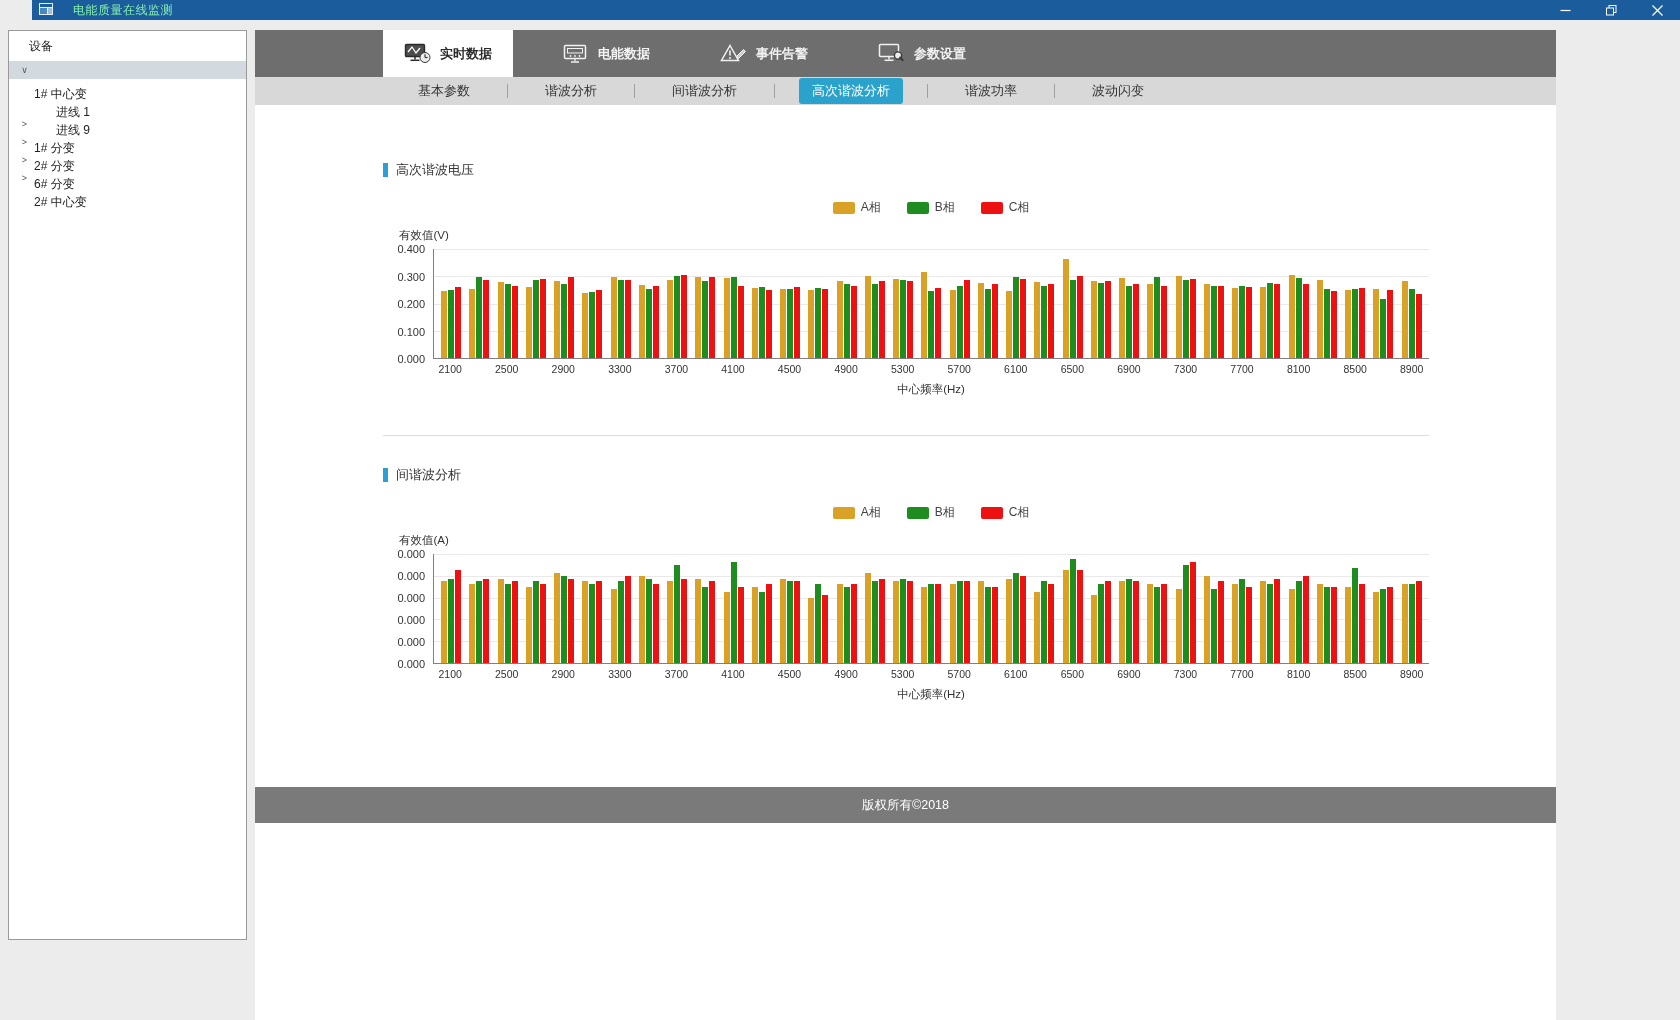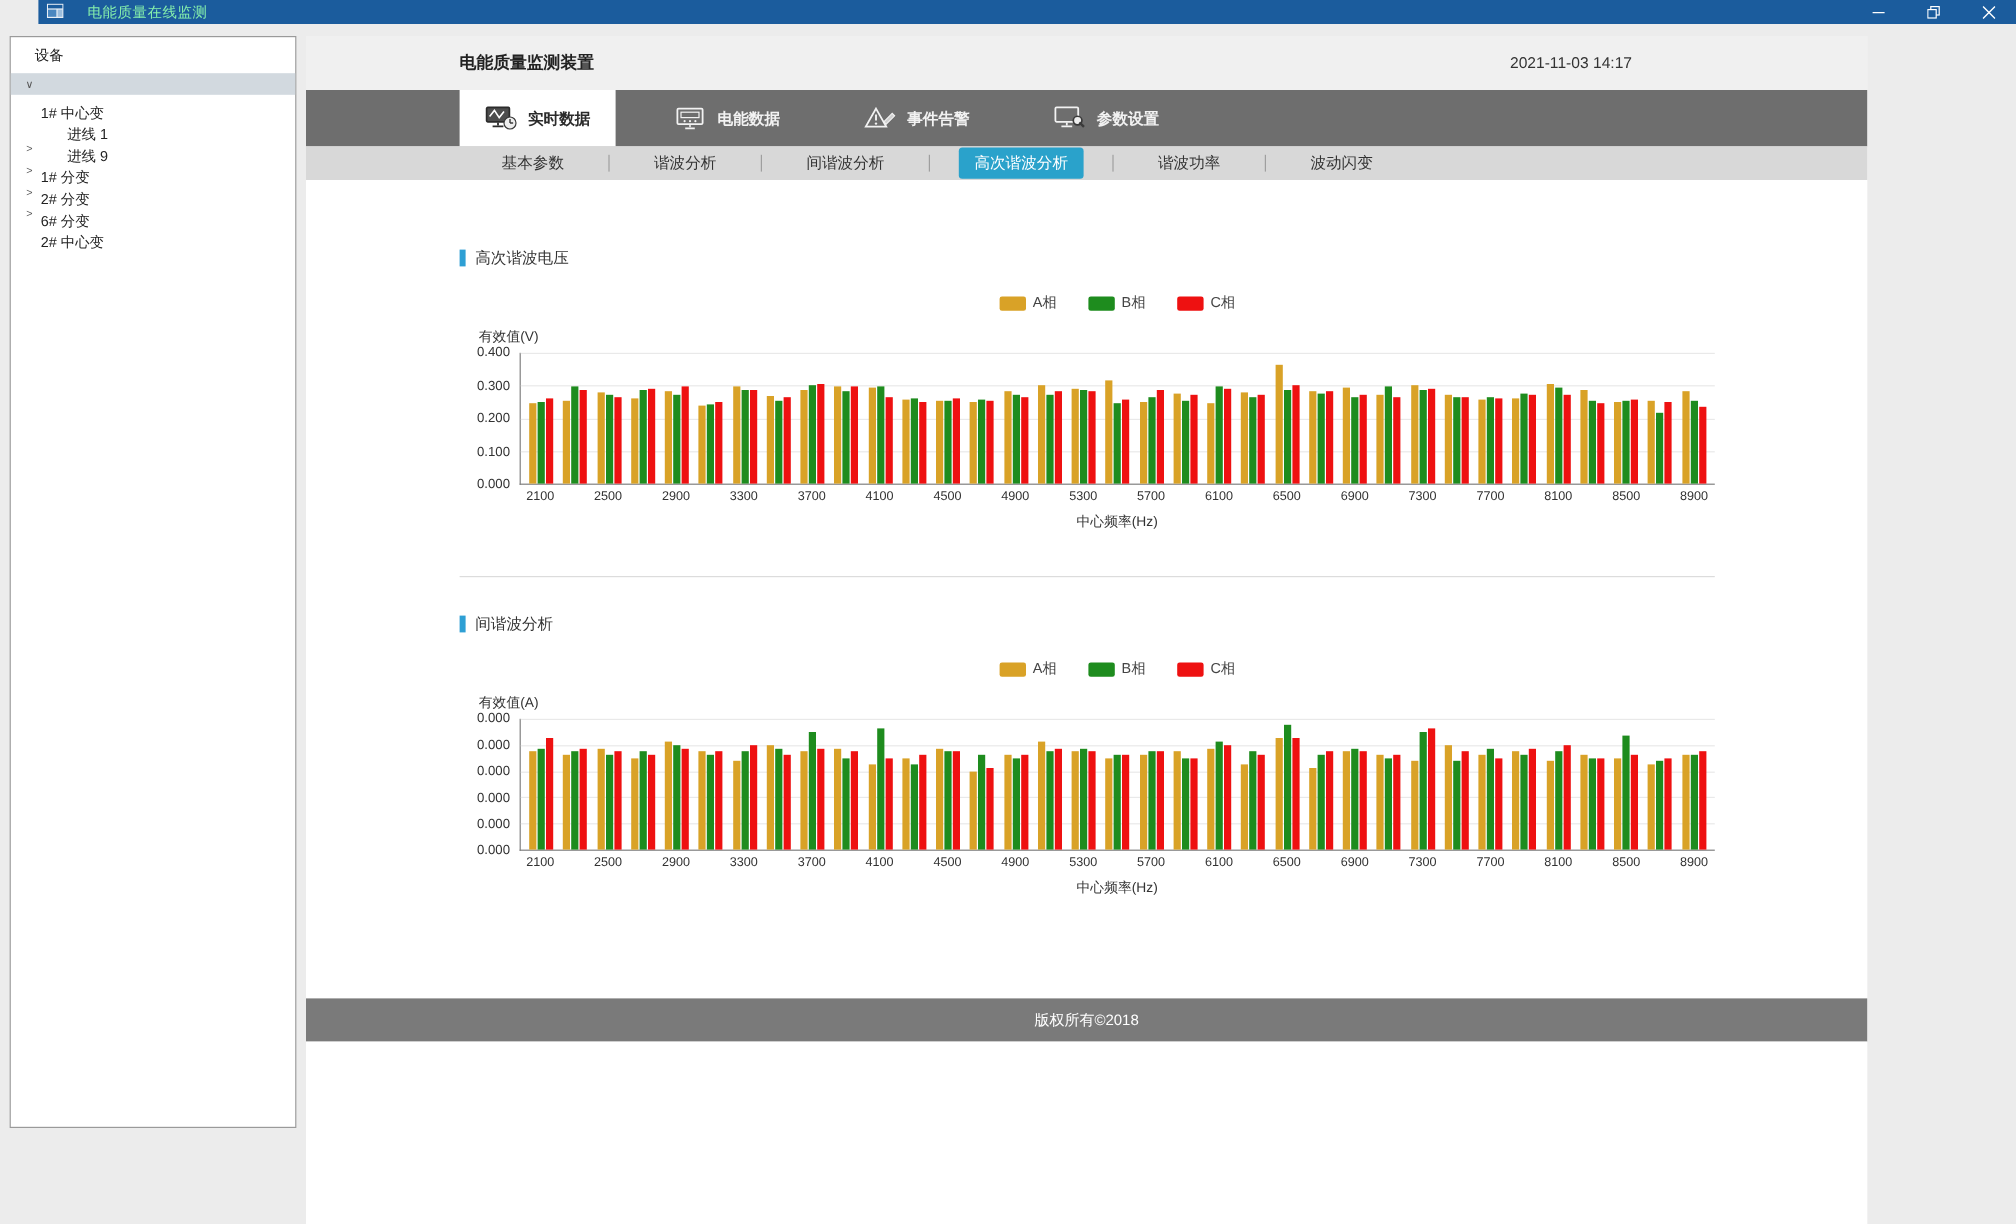--- a/index.html
+++ b/index.html
@@ -141,24 +141,20 @@
           <span class="tree-label">6#  分变</span>
         </div>
         <div class="tree-item level0">
           <span class="chevron">&gt;</span>
           <span class="tree-label">2#  中心变</span>
         </div>
       </div>
   </aside>
 
   <main class="content">
-    <div class="content-header">
-      <span class="device-title">电能质量监测装置</span>
-      <span class="datetime">2021-11-03 14:17</span>
-    </div>
 
     <nav class="tabbar" id="tabbar">
         <div class="tab active">
           <span>
             <svg width="27" height="21" viewBox="0 0 27 21">
               <rect x="1.5" y="1.5" width="19" height="12" rx="1" fill="#4d4d4d" stroke="currentColor" stroke-width="1.4"></rect>
               <polyline points="4,9 8,4 12,10 16,5" fill="none" stroke="#ffffff" stroke-width="1.3"></polyline>
               <line x1="11" y1="14" x2="11" y2="16.5" stroke="currentColor" stroke-width="1.5"></line>
               <line x1="6.5" y1="17.3" x2="15.5" y2="17.3" stroke="currentColor" stroke-width="1.5"></line>
               <circle cx="21" cy="14.5" r="5" fill="#ededed" stroke="#3a3a3a"></circle>

